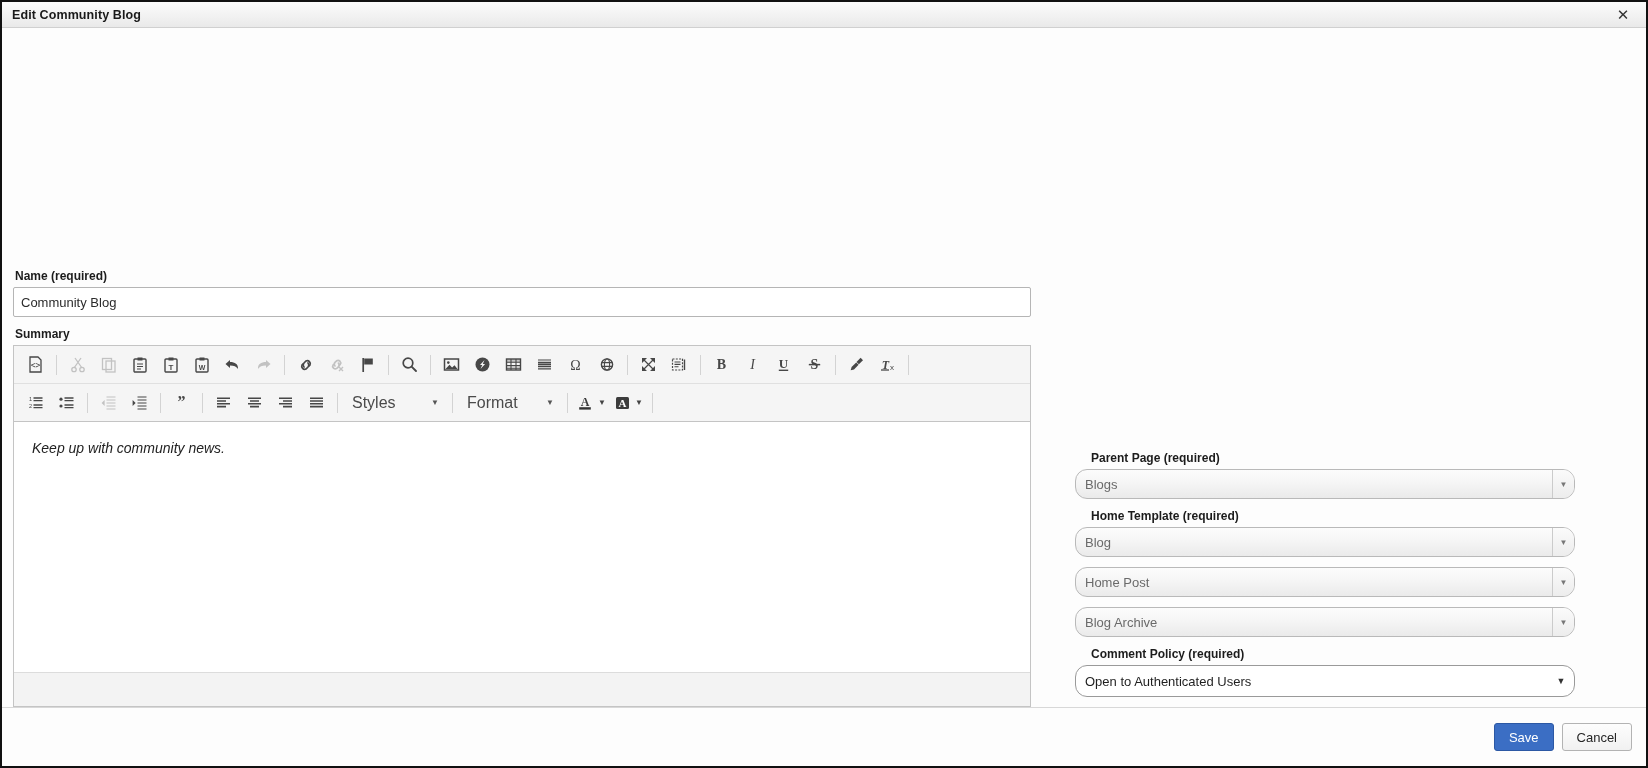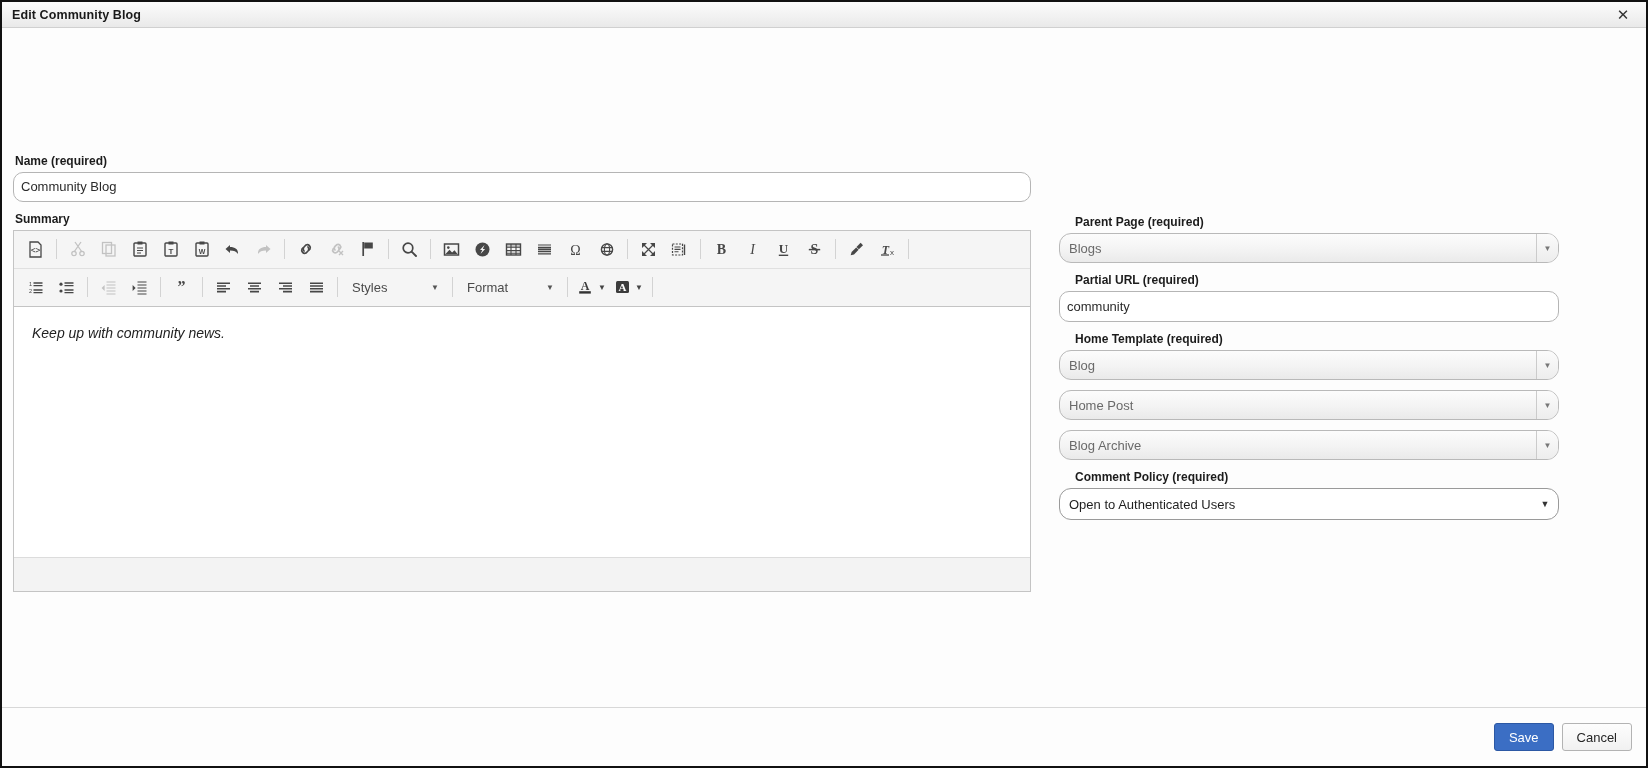--- a/index.html
+++ b/index.html
@@ -38,37 +38,37 @@
     border:none; cursor:default;
     font-size:15px; color:#333; line-height:1;
   }
   
   .dialog-body {
     flex:1 1 auto;
     position:relative;
     background:#fdfdfd;
     padding:10px 14px 0 11px;
     display:flex;
-    align-items:center;
-    gap:0;
+    align-items:flex-end;
+    gap:16px;
   }
   .col-left  { width:1018px; flex:0 0 1018px; }
   .col-right { width:500px; flex:0 0 500px; margin-left:28px; }
 
   .field-label {
     font-size:12px; font-weight:bold; color:#1c1c1c;
     margin:0 0 4px 2px; display:block;
   }
   .col-right .field-label { margin-left:16px; }
   .field-block { margin-bottom:10px; }
 
   input.txt {
     width:100%; height:30px;
     border:1px solid #b5b5b5;
-    border-radius:10px;
+    border-radius:2px;
     background:#fff;
     font-family:"Liberation Sans", sans-serif;
     font-size:13px; color:#2b2b2b;
     padding:0 7px;
     outline:none;
   }
   .col-right input.txt { height:31px; }
 
   
   .sel {
@@ -135,21 +135,21 @@
   }
   .tcombo {
     height:26px; width:100px;
     border:1px solid transparent;
     display:flex; align-items:center; justify-content:space-between;
     font-size:13px; color:#4a4a4a;
     padding:0 5px 0 6px;
     margin:0 2px;
     flex:0 0 auto;
   }
-  .tcombo .cv { font-size:13px; }
+  .tcombo .cv { font-size:16px; }
   .tcombo .ca { font-size:8px; color:#555; }
   .colorbtn {
     height:26px; display:flex; align-items:center;
     padding:0 3px; margin:0 1px; gap:3px; color:#3c3c3c;
   }
   .colorbtn .ca { font-size:8px; color:#444; }
   .ed-area {
     height:250px;
     background:#fff;
     padding:16px 18px;
@@ -492,24 +492,20 @@
     <div class="col-right">
 
       <div class="field-block">
         <label class="field-label">Parent Page (required)</label>
         <div class="sel">
           <span>Blogs</span>
           <span class="arrow">▼</span>
         </div>
       </div>
 
-      <div class="field-block">
-        <label class="field-label">Partial URL (required)</label>
-        <input class="txt" type="text" value="community" style="">
-      </div>
 
       <div class="field-block">
         <label class="field-label">Home Template (required)</label>
         <div class="sel">
           <span>Blog</span>
           <span class="arrow">▼</span>
         </div>
       </div>
 
       <div class="field-block">

